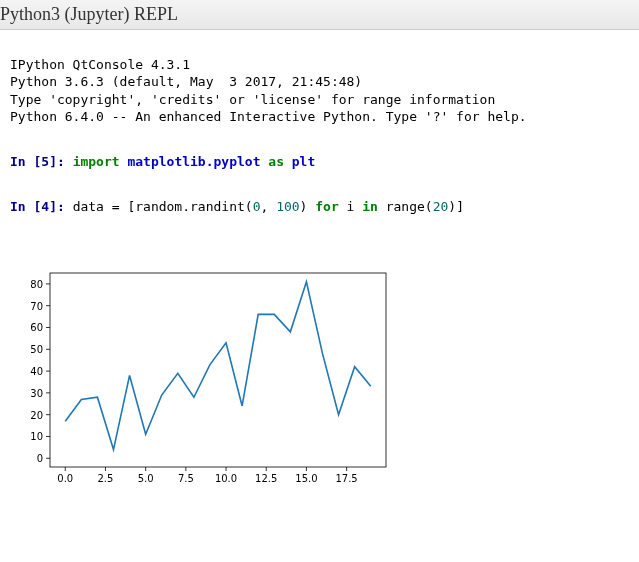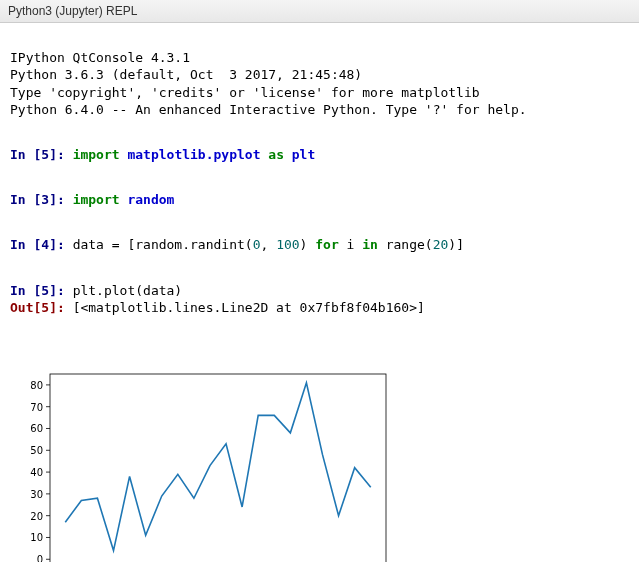--- a/index.html
+++ b/index.html
@@ -5,23 +5,23 @@
   * { margin: 0; padding: 0; box-sizing: border-box; }
   body {
     font-family: "DejaVu Sans Mono", "Consolas", monospace;
     font-size: 13px;
     background: #ffffff;
     width: 639px;
   }
   .titlebar {
     background: linear-gradient(to bottom, #f4f4f4, #e8e8e8);
     border-bottom: 1px solid #ccc;
-    padding: 4px 8px;
-    font-family: Liberation Sans, sans-serif;
-    font-size: 12px;
+    padding: 4px 0;
+    font-family: Liberation Serif, serif;
+    font-size: 18px;
     color: #333;
   }
   .console {
     padding: 8px 10px;
     white-space: pre;
     line-height: 1.35;
     color: #000;
   }
   .banner { margin-bottom: 10px; }
   .cell { margin-bottom: 10px; }
@@ -37,28 +37,25 @@
 </style>
 </head>
 <body>
 
 <div class="titlebar">
   <span>Python3 (Jupyter) REPL</span>
 </div>
 
 <div class="console">
 <div class="banner"><span>IPython QtConsole 4.3.1</span>
-<span>Python 3.6.3 (default, Oct  3 2017, 21:45:48)</span>
-<span>Type 'copyright', 'credits' or 'license' for more matplotlib</span>
+<span>Python 3.6.3 (default, May  3 2017, 21:45:48)</span>
+<span>Type 'copyright', 'credits' or 'license' for range information</span>
 <span>Python 6.4.0 -- An enhanced Interactive Python. Type '?' for help.</span></div>
 <div class="cell"><span class="prompt-in">In [5]: </span><span class="kw">import </span><span class="mod">matplotlib.pyplot</span><span class="kw"> as </span><span class="mod">plt</span></div>
-<div class="cell"><span class="prompt-in">In [3]: </span><span class="kw">import </span><span class="mod">random</span></div>
 <div class="cell"><span class="prompt-in">In [4]: </span><span class="plain">data = [random.randint(</span><span class="num-lit">0</span><span class="plain">, </span><span class="num-lit">100</span><span class="plain">) </span><span class="kw">for</span><span class="plain"> i </span><span class="kw">in</span><span class="plain"> range(</span><span class="num-lit">20</span><span class="plain">)]</span></div>
-<div class="cell"><span class="prompt-in">In [5]: </span><span class="plain">plt.plot(data)</span>
-<span class="prompt-out">Out[5]: </span><span class="plain">[&lt;matplotlib.lines.Line2D at 0x7fbf8f04b160&gt;]</span></div>
 <div class="chart-wrap">
 <svg id="chart-svg" width="380" height="228">
         <rect x="34" y="8" width="336" height="194" fill="none" stroke="#000" stroke-width="0.8"></rect>
         <line x1="34" y1="193.2808988764045" x2="30" y2="193.2808988764045" stroke="#000" stroke-width="0.8"></line>
         <text x="27" y="197.2808988764045" text-anchor="end" font-size="10" font-family="DejaVu Sans, Arial" fill="#000">0</text>
         <line x1="34" y1="171.48314606741573" x2="30" y2="171.48314606741573" stroke="#000" stroke-width="0.8"></line>
         <text x="27" y="175.48314606741573" text-anchor="end" font-size="10" font-family="DejaVu Sans, Arial" fill="#000">10</text>
         <line x1="34" y1="149.68539325842698" x2="30" y2="149.68539325842698" stroke="#000" stroke-width="0.8"></line>
         <text x="27" y="153.68539325842698" text-anchor="end" font-size="10" font-family="DejaVu Sans, Arial" fill="#000">20</text>
         <line x1="34" y1="127.88764044943821" x2="30" y2="127.88764044943821" stroke="#000" stroke-width="0.8"></line>

